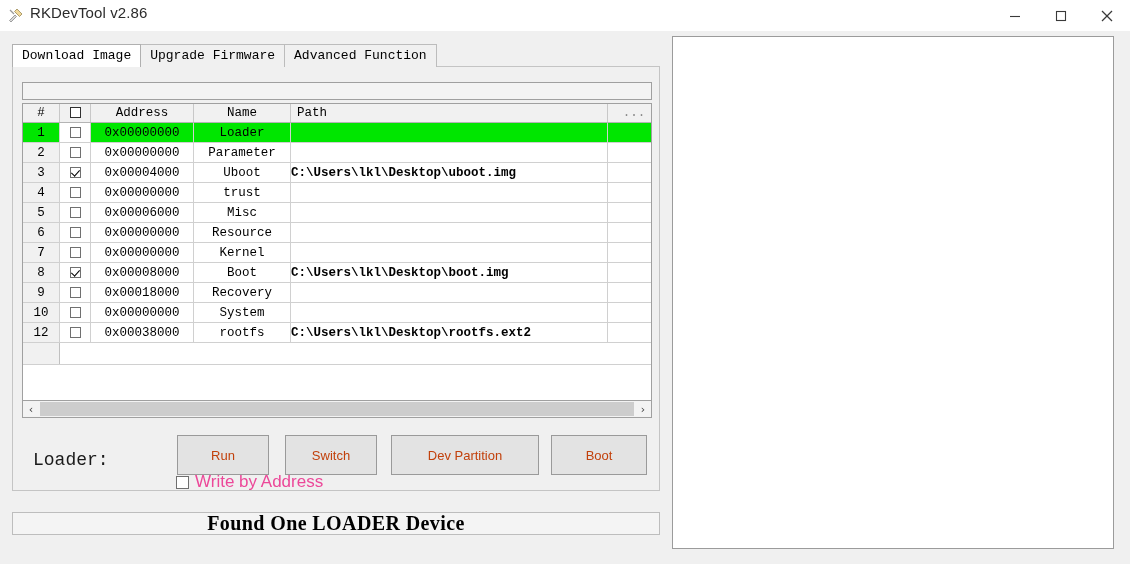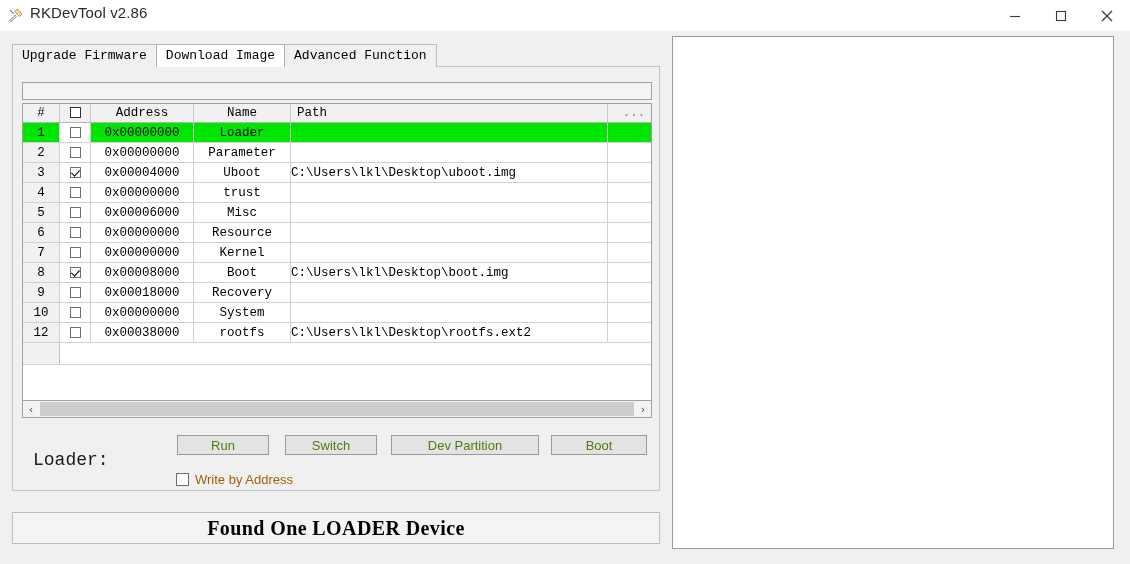--- a/index.html
+++ b/index.html
@@ -153,21 +153,21 @@
   .col-dots  { width: 52px;  text-align: center; }
 
   td.idx-cell {
     background: #f1f1f1;
     border-right: 1px solid #c0c0c0;
     text-align: center;
   }
   td.chk-cell { background: #ffffff; text-align: center; }
   td.addr-cell { text-align: center; }
   td.name-cell { text-align: center; }
-  td.path-cell { text-align: left; padding-left: 6px; }
+  td.path-cell { text-align: left; padding-left: 6px; font-weight: bold; }
   td.dots-cell { background: #ffffff; }
 
   tr.selected td.idx-cell,
   tr.selected td.addr-cell,
   tr.selected td.name-cell,
   tr.selected td.path-cell,
   tr.selected td.dots-cell {
     background: #00e600;
   }
 
@@ -227,26 +227,26 @@
     position: absolute;
     left: 33px; top: 450px;
     font-size: 18px;
     color: #1a1a1a;
     font-family: Liberation Mono, monospace;
     z-index: 4;
   }
   .btn {
     position: absolute;
     top: 435px;
-    height: 20px;
+    height: 40px;
     background: #e3e3e3;
     border: 1px solid #9a9a9a;
     box-sizing: border-box;
     font-size: 13px;
-    color: #4d7c0f;
+    color: #c2410c;
     font-family: "Liberation Sans", sans-serif;
     display: flex;
     align-items: center;
     justify-content: center;
     z-index: 4;
   }
   .btn-run   { left: 177px; width: 92px; }
   .btn-switch{ left: 285px; width: 92px; }
   .btn-dev   { left: 391px; width: 148px; }
   .btn-clear { left: 551px; width: 96px; }
@@ -259,30 +259,30 @@
     z-index: 4;
   }
   .wba-box {
     width: 13px; height: 13px;
     border: 1px solid #6f6f6f;
     background: #ffffff;
     box-sizing: border-box;
     margin-right: 6px;
   }
   .wba-label {
-    font-size: 13px;
-    color: #a16207;
+    font-size: 17px;
+    color: #ec4899;
     font-family: "Liberation Sans", sans-serif;
   }
 
   
   .statusbar {
     position: absolute;
     left: 12px; top: 512px;
-    width: 648px; height: 32px;
+    width: 648px; height: 23px;
     background: #f4f4f4;
     border: 1px solid #bdbdbd;
     box-sizing: border-box;
     display: flex;
     align-items: center;
     justify-content: center;
   }
   .status-text {
     font-family: "Liberation Serif", serif;
     font-size: 20px;
@@ -330,22 +330,22 @@
           <line x1="2" y1="2" x2="12" y2="12" stroke="#3a3a3a" stroke-width="1.2"></line>
           <line x1="12" y1="2" x2="2" y2="12" stroke="#3a3a3a" stroke-width="1.2"></line>
         </svg>
     </div>
   </div>
 </div>
 
 <div class="app-body"></div>
 
 <div class="tabstrip">
+  <div class="tab active">Download Image</div>
   <div class="tab">Upgrade Firmware</div>
-  <div class="tab active">Download Image</div>
   <div class="tab">Advanced Function</div>
 </div>
 
 <div class="tabpage"></div>
 
 <div class="grid-toolbar"></div>
 
 <div class="grid-wrap">
   <table class="grid">
     <thead>

